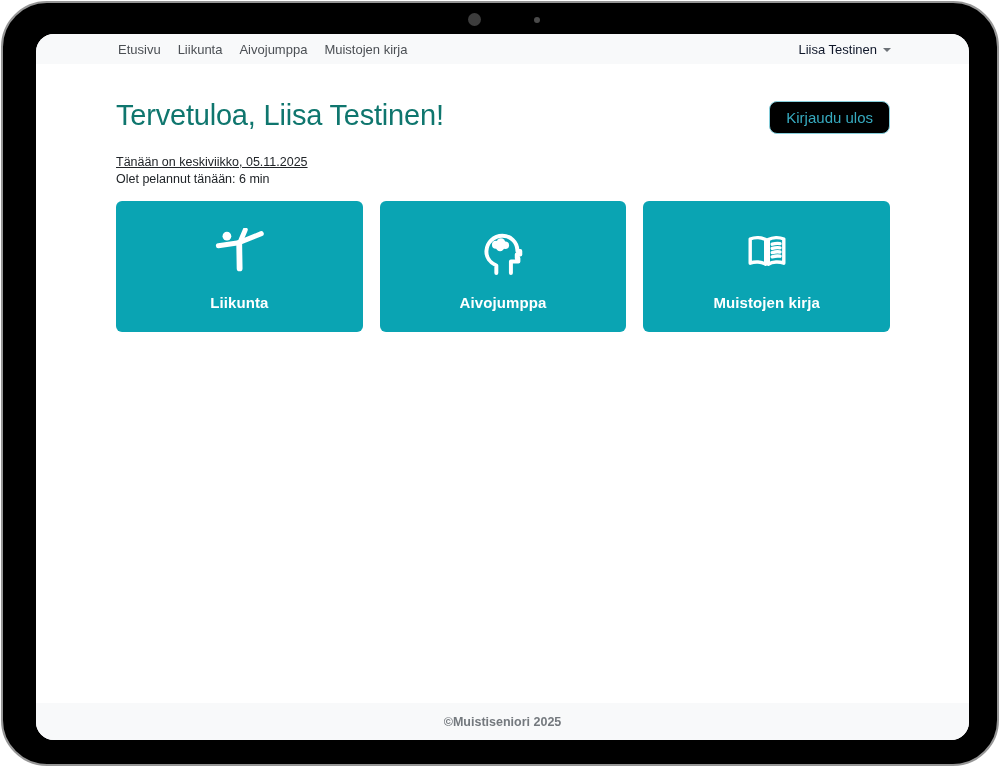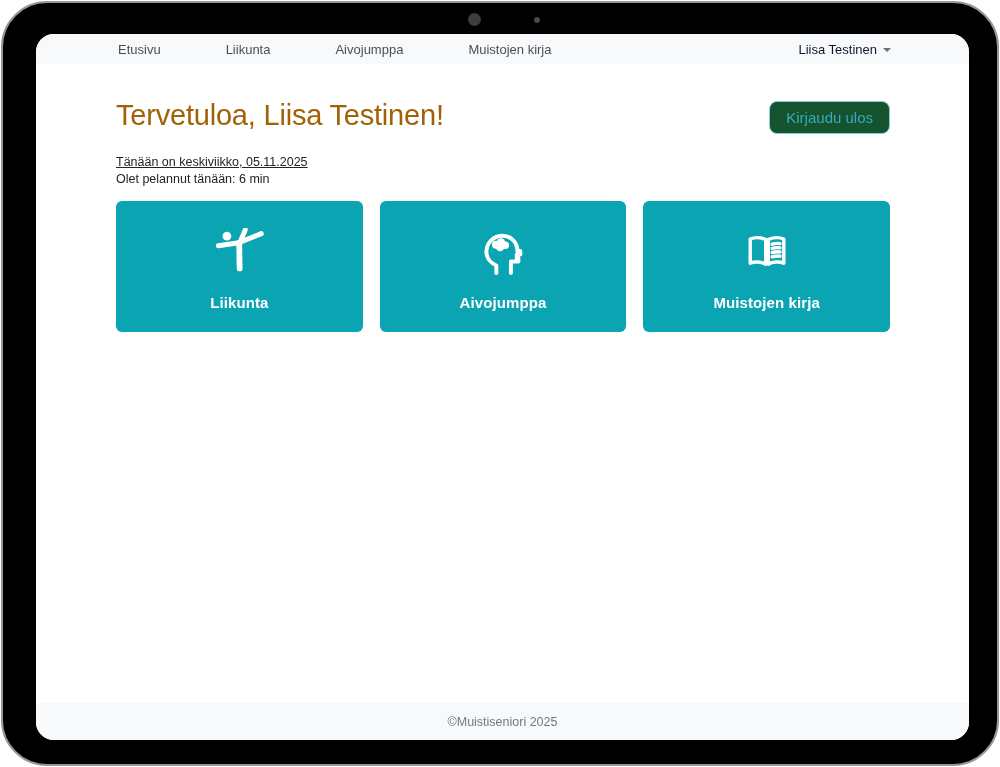--- a/index.html
+++ b/index.html
@@ -22,63 +22,63 @@
     border-radius:50%;background:#4a4a4a;
   }
   
   .screen{
     position:absolute;left:33px;top:31px;width:933px;height:706px;
     background:#fff;border-radius:18px;overflow:hidden;
   }
   
   .navbar{
     height:30px;background:#f8f9fa;display:flex;align-items:center;
-    padding:0 78px 0 82px;box-sizing:border-box;gap:48px;
+    padding:0 78px 0 82px;box-sizing:border-box;
   }
   .nav-link{
     font-size:13px;color:#4b4f54;margin-right:17px;cursor:pointer;white-space:nowrap;
   }
   .nav-user{
     margin-left:auto;font-size:13px;color:#0f172a;display:flex;
     align-items:center;gap:6px;cursor:pointer;white-space:nowrap;
   }
   .caret-down{
     width:0;height:0;border-left:4px solid transparent;
     border-right:4px solid transparent;border-top:4px solid #6d7277;
     display:inline-block;margin-top:2px;
   }
   
   .content{padding:0 79px 0 80px;}
   .header-row{
     display:flex;justify-content:space-between;align-items:flex-start;margin-top:35px;
   }
   .welcome{
-    font-size:29px;font-weight:400;color:#a16207;margin:0;letter-spacing:-0.2px;
+    font-size:29px;font-weight:400;color:#0f766e;margin:0;letter-spacing:-0.2px;
   }
   .logout-btn{
-    border:1px solid #86cedb;color:#37aabf;background:#14532d;border-radius:8px;
+    border:1px solid #86cedb;color:#37aabf;background:#000000;border-radius:8px;
     font-size:15px;padding:7px 16px;cursor:pointer;margin-top:2px;
     font-family:"Liberation Sans",sans-serif;white-space:nowrap;
   }
   .date-line{font-size:12.5px;color:#212529;margin-top:20px;line-height:16px;text-decoration:underline;}
   .played-line{font-size:12.5px;color:#212529;margin-top:1px;line-height:16px;}
   
   .cards{display:flex;gap:17px;margin-top:14px;}
   .card{
     flex:1;height:131px;background:#0aa4b3;border-radius:6px;cursor:pointer;
     display:flex;flex-direction:column;align-items:center;justify-content:center;
     gap:11px;
   }
   .card-icon{display:flex;align-items:center;justify-content:center;height:60px;}
   .card-label{color:#fff;font-weight:700;font-size:15px;letter-spacing:0.1px;}
   
   .footer{
     position:absolute;bottom:0;left:0;right:0;height:37px;background:#f8f9fa;
     display:flex;align-items:center;justify-content:center;
-    font-size:12.5px;color:#74797e;
+    font-size:12.5px;color:#74797e;font-weight:bold;
   }
 </style>
 </head>
 <body>
 
 <div class="tablet">
   <div class="cam-large"></div>
   <div class="cam-small"></div>
 
   <div class="screen">

